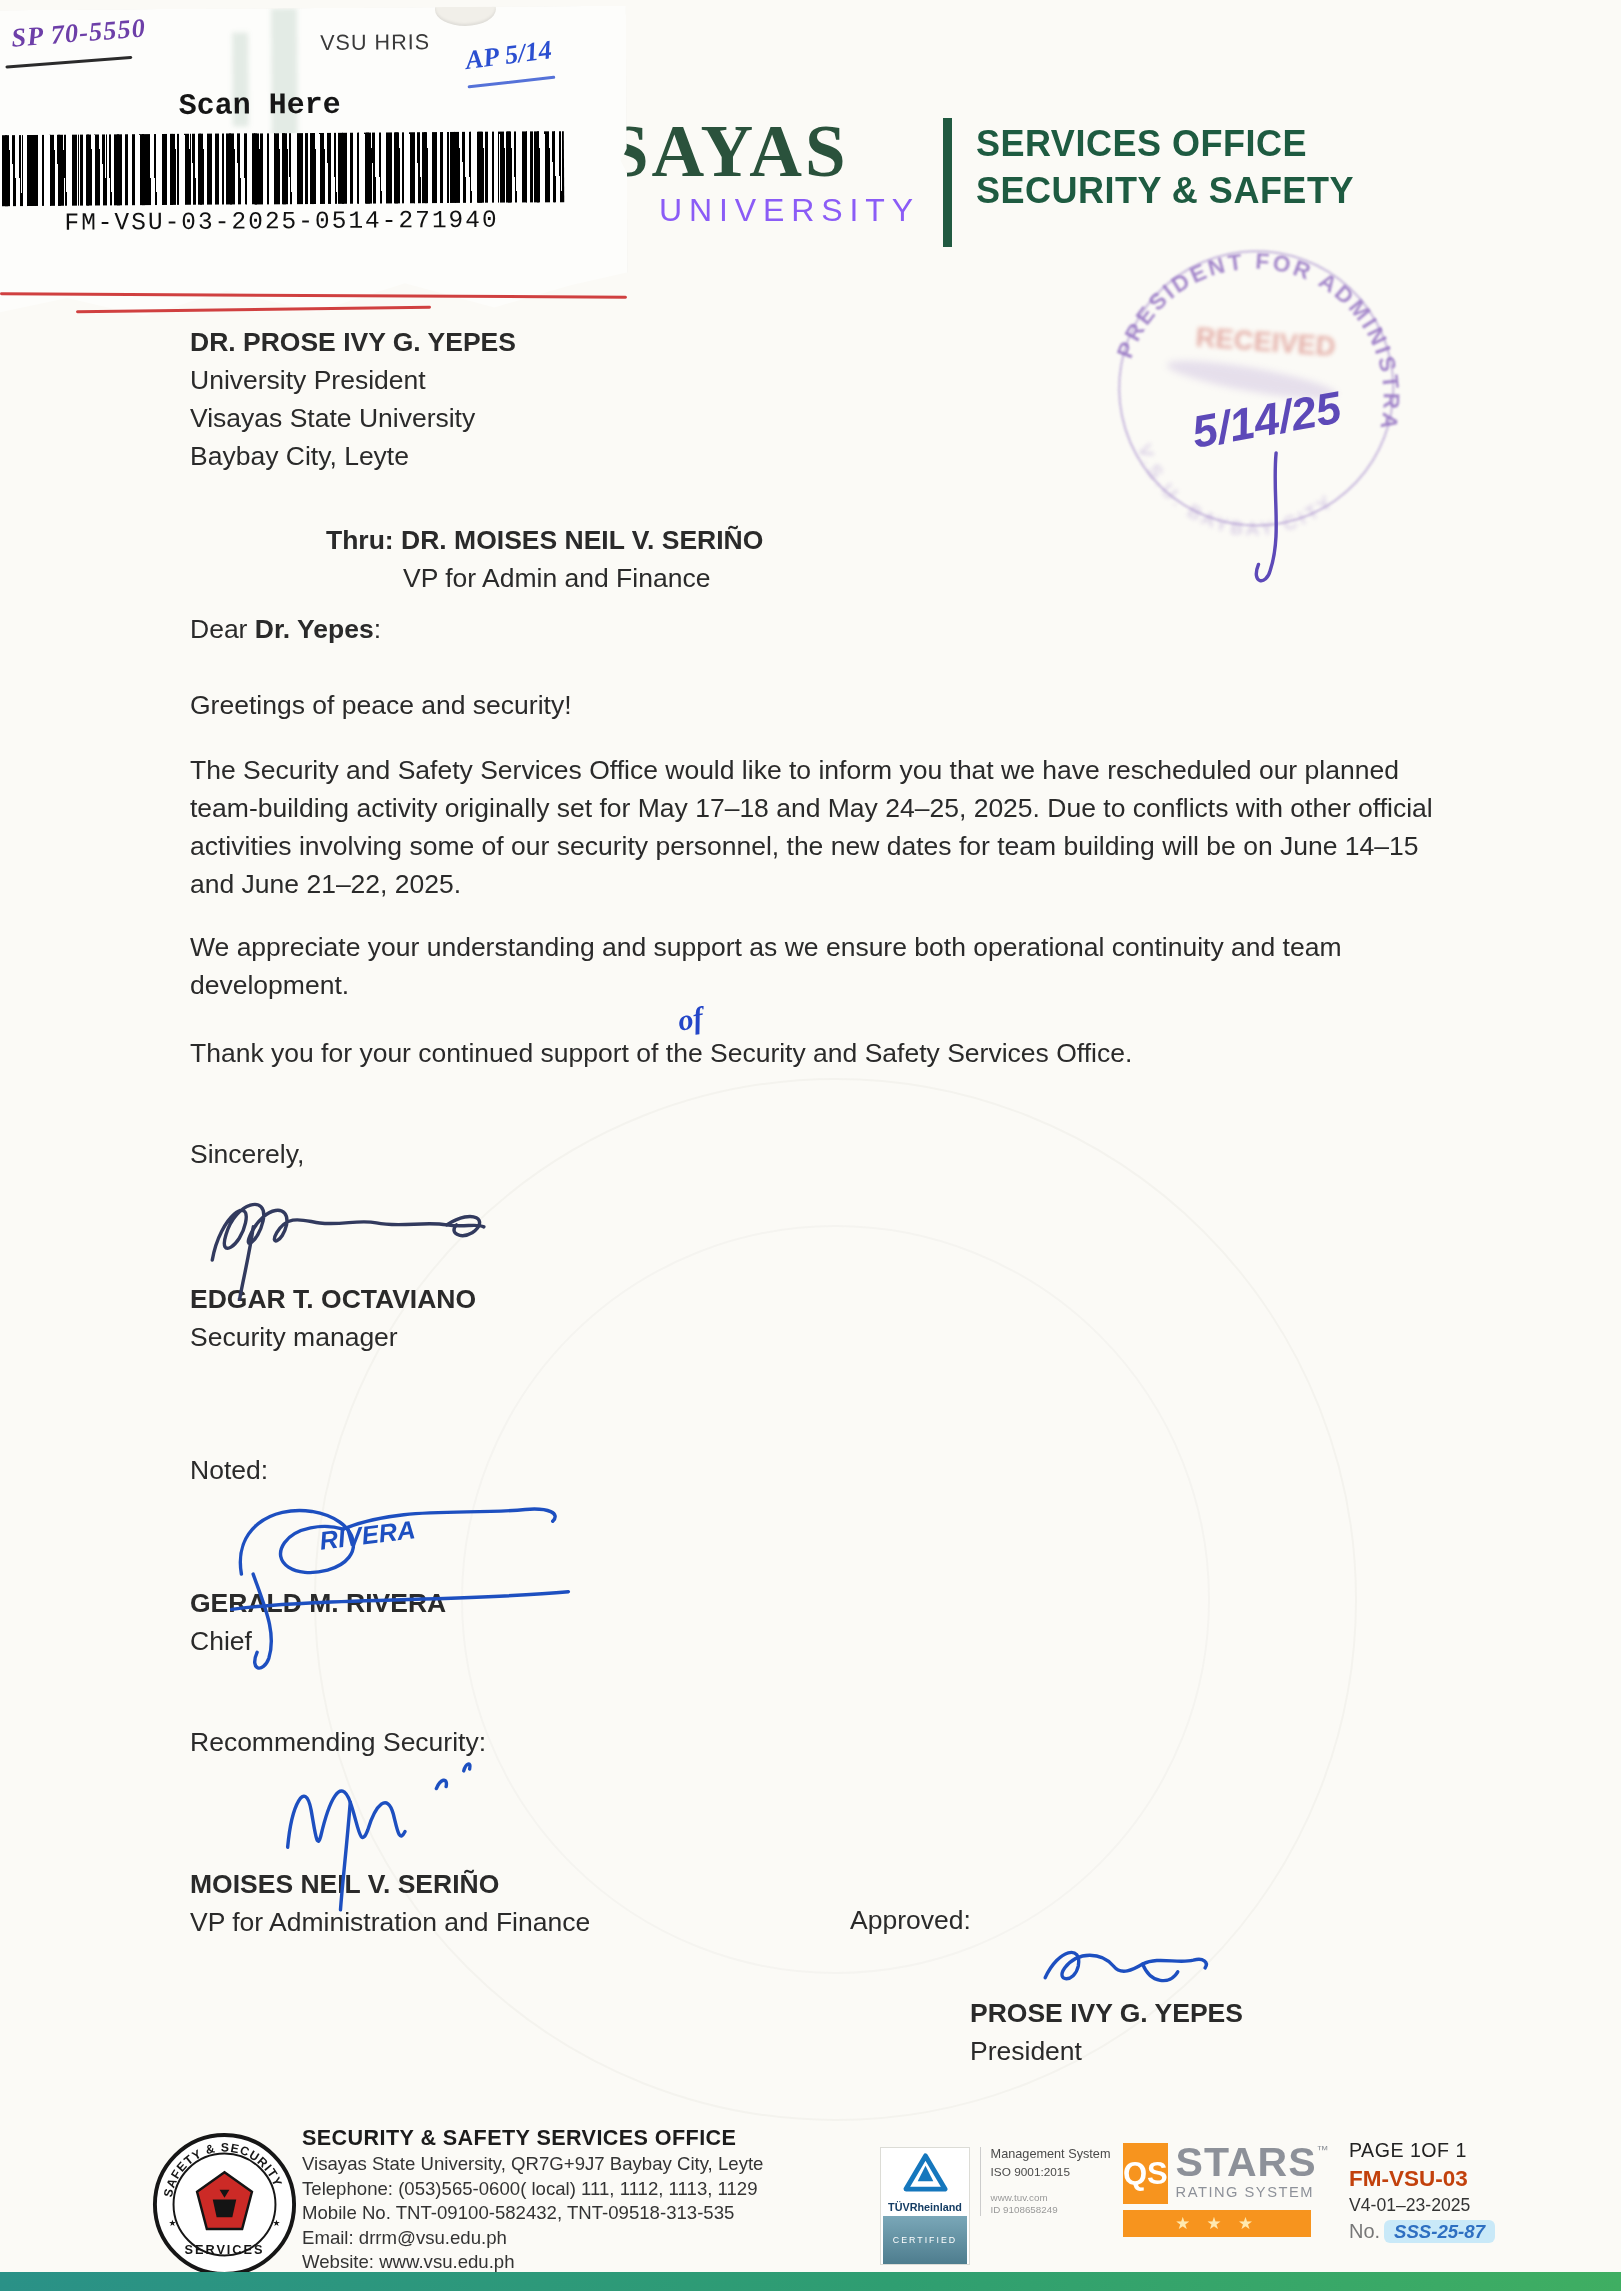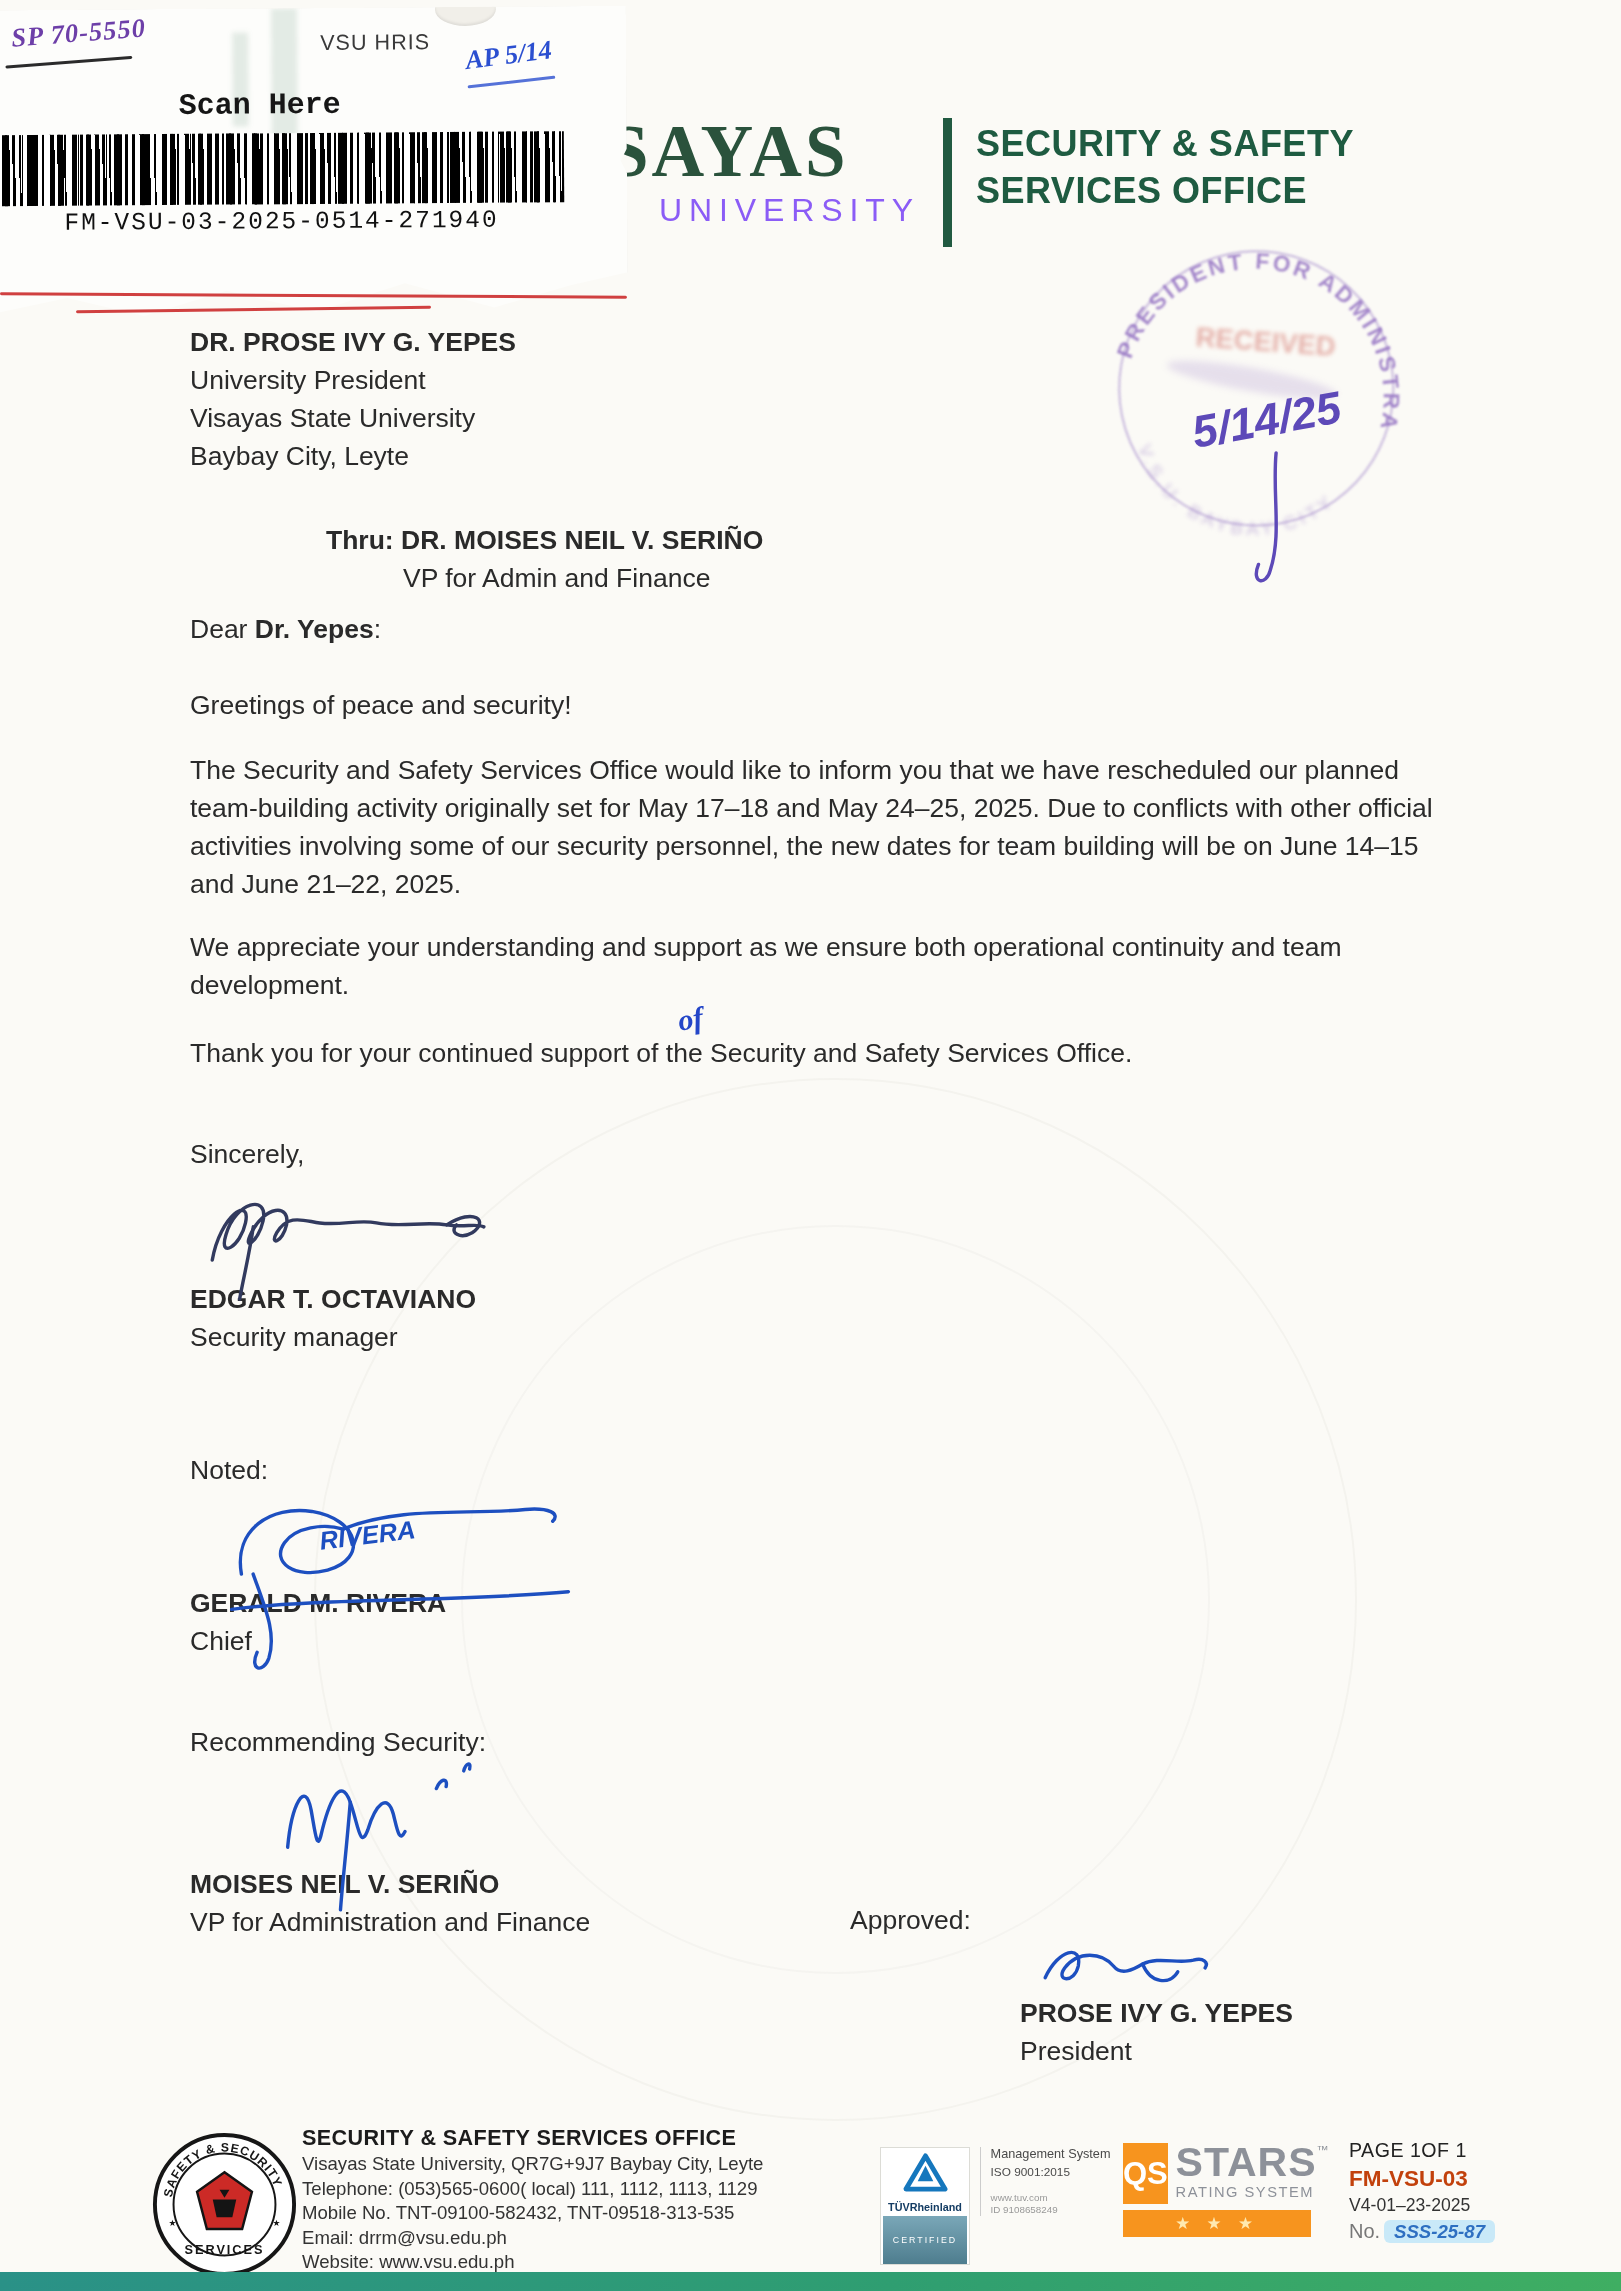--- a/index.html
+++ b/index.html
@@ -78,21 +78,21 @@
   #sig1{left:194px;top:1178px;z-index:3;}
   #signer1{left:190px;top:1280px;}
   #noted-label{left:190px;top:1451px;}
   #sig2{left:214px;top:1480px;z-index:3;}
   #signer2{left:190px;top:1584px;}
   #recommending-label{left:190px;top:1723px;}
   #sig3{left:272px;top:1753px;z-index:3;}
   #signer3{left:190px;top:1865px;}
   #approved-label{left:850px;top:1901px;}
   #sig4{left:1031px;top:1927px;z-index:3;}
-  #signer4{left:1020px;top:1994px;}
+  #signer4{left:970px;top:1994px;}
 
   
   #sss-badge{left:151px;top:2131px;}
   #contact{left:302px;top:2123px;font-size:18.6px;line-height:24.5px;color:#333;}
   #contact .office-name{font-size:21.6px;font-weight:700;color:#1c1c1c;line-height:29px;letter-spacing:0.4px;}
   #tuv{left:880px;top:2147px;display:flex;gap:9.8px;align-items:flex-start;}
   #tuv-badge{width:84px;display:flex;flex-direction:column;align-items:center;background:#fff;
     border:1px solid #dcdcd6;padding:3.9px 2px 0 2px;}
   #tuv-brand{font-size:10.8px;font-weight:700;color:#143c63;margin-top:8px;}
   #tuv-cert{width:100%;margin-top:2.9px;background:linear-gradient(#7aa7b8,#4e7d8e);color:#fff;
@@ -127,22 +127,22 @@
 <div id="page">
 
   <div class="abs" id="watermark"></div>
   <div class="abs" id="watermark-inner"></div>
 
   <div class="abs" id="logo-sliver"></div>
   <div class="abs" id="university-fragment">SAYAS</div>
   <div class="abs" id="university-word">UNIVERSITY</div>
   <div class="abs" id="office-bar"></div>
   <div class="abs" id="office-title">
+    <div>SERVICES OFFICE</div>
     <div>SECURITY &amp; SAFETY</div>
-    <div>SERVICES OFFICE</div>
   </div>
 
   <div class="abs" id="sticker">
     <div class="abs" id="sticker-notch"></div>
     <div class="abs showthrough" id="showthrough-1"></div>
     <div class="abs showthrough" id="showthrough-2"></div>
     <div class="abs" id="handwritten-code">SP 70-5550</div>
     <div class="abs" id="handwritten-code-underline"></div>
     <div class="abs" id="hris-label">VSU HRIS</div>
     <div class="abs" id="handwritten-note">AP 5/14</div>

